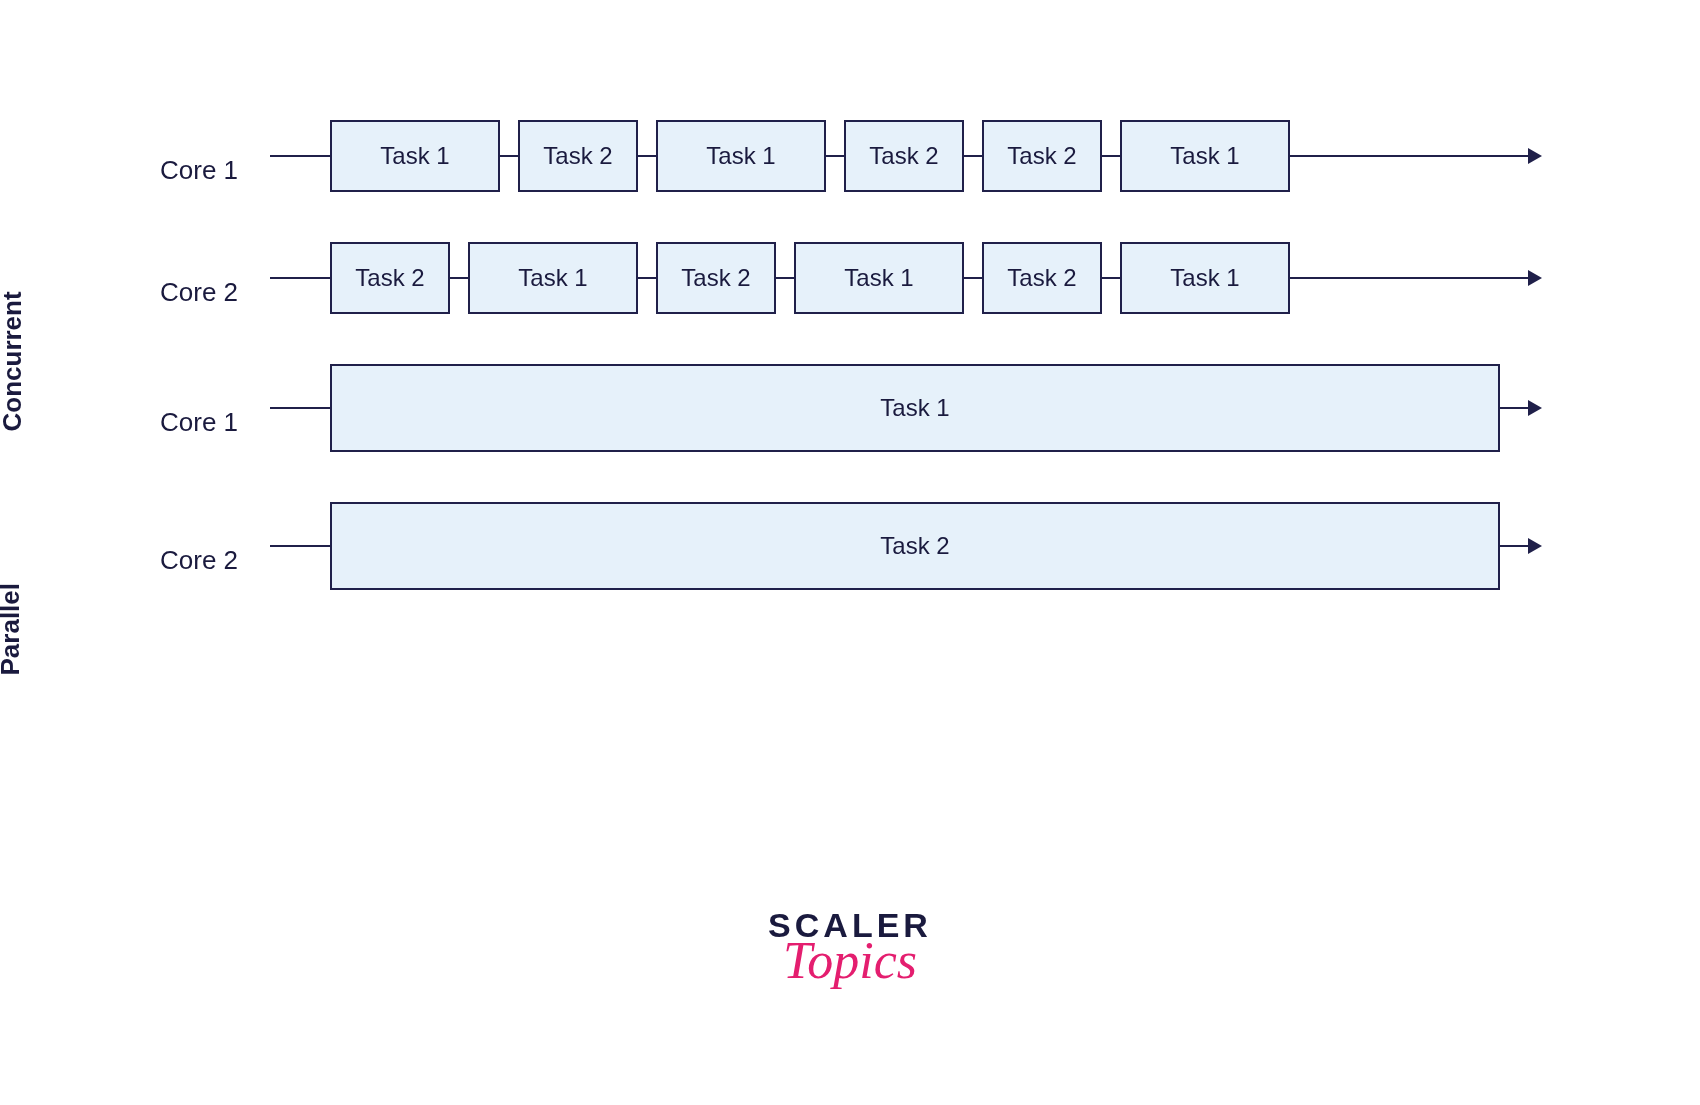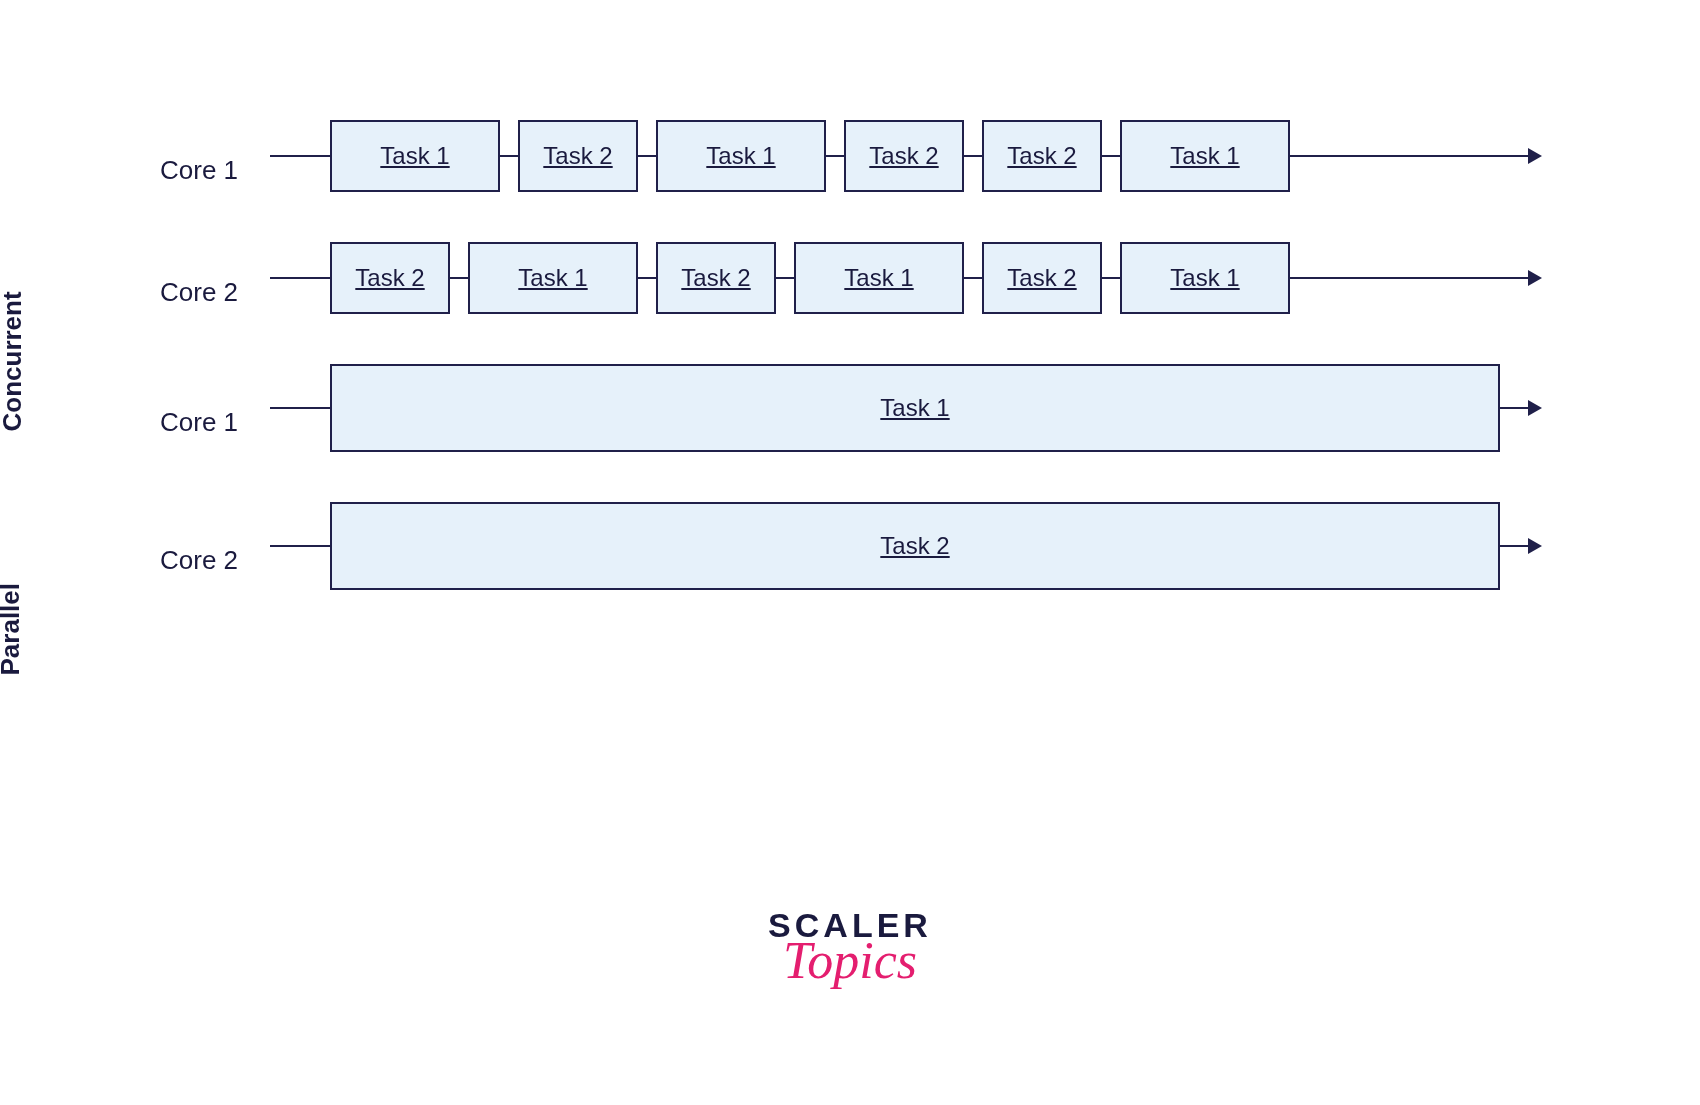--- a/index.html
+++ b/index.html
@@ -67,21 +67,20 @@
     color: #1a1a3e;
     width: 110px;
     margin-top: 28px;
   }
   .timeline {
     flex: 1;
     position: relative;
     height: 72px;
     display: flex;
     align-items: center;
-    text-decoration: underline;
   }
   .timeline-line {
     position: absolute;
     height: 2px;
     background: #20204a;
     left: 0;
     right: 0;
     top: 50%;
     transform: translateY(-50%);
   }

